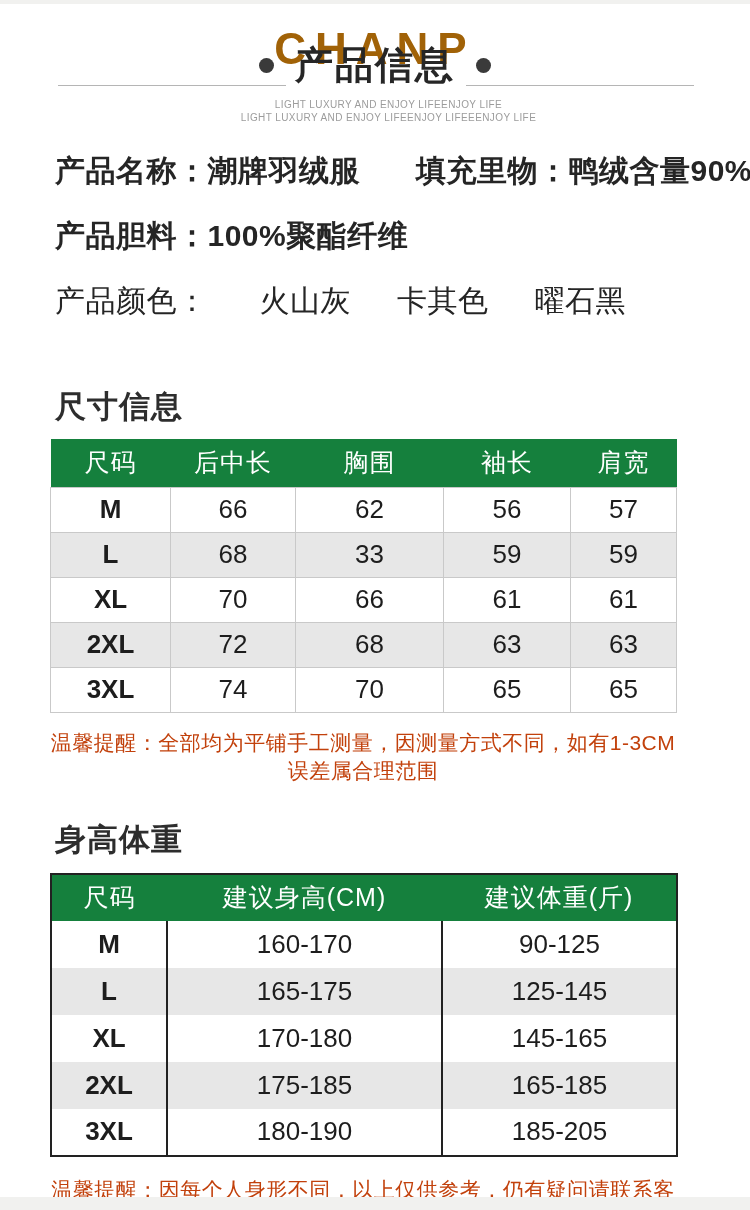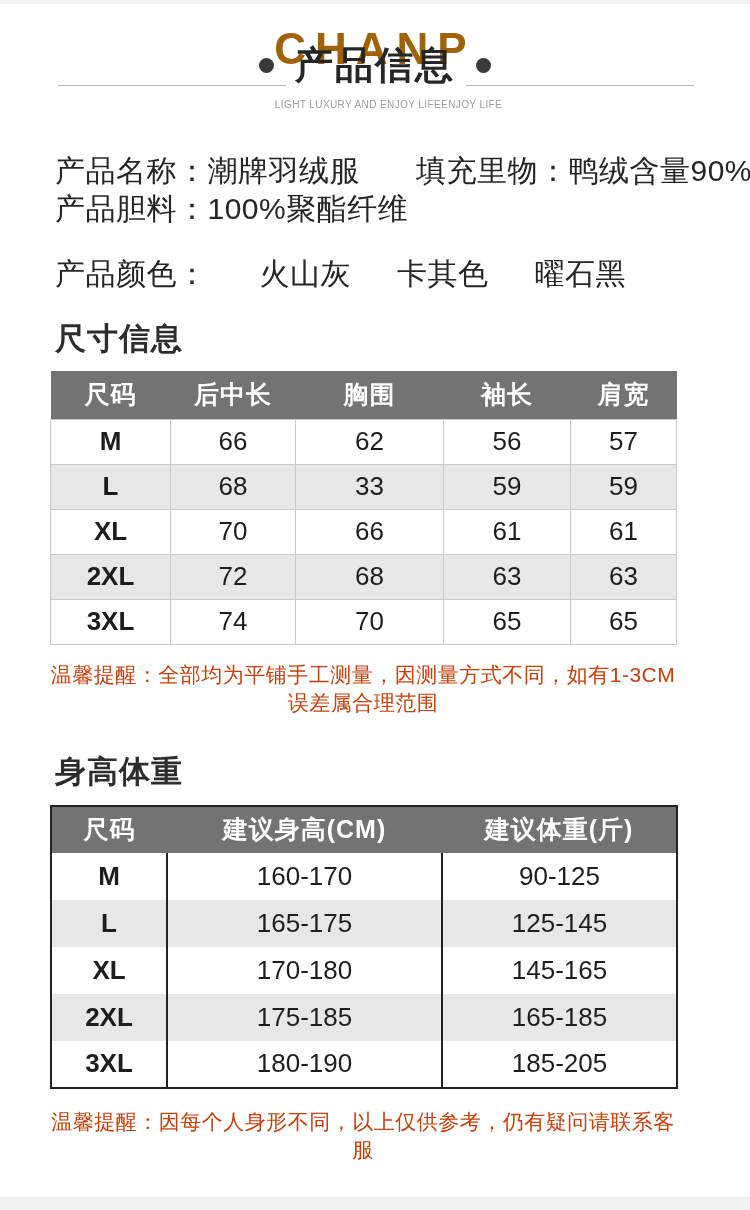--- a/index.html
+++ b/index.html
@@ -42,41 +42,43 @@
     font-size:10px; color:#9c9c9c; letter-spacing:0.4px;padding-left:27px;
   }
   .subtitle.l1 { top:99px; }
   .subtitle.l2 { top:112px; }
 
   
   .product-info { margin-top:20px; padding-left:55px; }
   .info-grid {
     display:grid;
     grid-template-columns:361px 1fr;
+    row-gap:27px;
+    font-weight:bold;
   }
   .info-row { font-size:30px; line-height:38px; letter-spacing:0.5px; white-space:nowrap; }
   .info-label { color:#252525; }
   .info-value { color:#252525; }
   .colors-row { margin-top:27px; }
   .color-value { margin-left:52px; }
   .color-value + .color-value { margin-left:46px; }
 
   
   .section-heading {
     padding-left:55px;
     font-size:31px; color:#2d2d2d; letter-spacing:1px;
   }
-  .heading-size   { margin-top:25px; }
+  .heading-size   { margin-top:66px; }
   .heading-height { margin-top:34px; }
 
   
   table { border-collapse:collapse; table-layout:fixed; margin-left:50px; }
   th {
-    background:#737373; color:#ffffff;
-    font-size:25px; font-weight:700; letter-spacing:1px;
+    background:#15803d; color:#ffffff;
+    font-size:25px; font-weight:400; letter-spacing:1px;
   }
   td { text-align:center; font-size:26px; color:#1d1d1d; }
   tr.alt { background:#e7e7e7; }
   td.size-col { font-weight:bold; }
 
   .size-table { width:626px; margin-top:11px; }
   .size-table th { height:48px; }
   .size-table td { height:45px; border:1px solid #c9c9c9; }
 
   .size-note, .hw-note {
@@ -99,20 +101,21 @@
 <div class="header">
   <div class="watermark">CHANP</div>
   <span class="hline left"></span>
   <span class="hline right"></span>
   <div class="title-row">
     <span class="dot"></span>
     <h1 class="title">产品信息</h1>
     <span class="dot"></span>
   </div>
   <div class="subtitle l1">LIGHT LUXURY AND ENJOY LIFEENJOY LIFE</div>
+  <div class="subtitle l2">LIGHT LUXURY AND ENJOY LIFEENJOY LIFEEENJOY LIFE</div>
 </div>
 
 <div class="product-info">
   <div class="info-grid">
     <div class="info-row">
       <span class="info-label">产品名称：</span><span class="info-value">潮牌羽绒服</span>
     </div>
     <div class="info-row">
       <span class="info-label">填充里物：</span><span class="info-value">鸭绒含量90%</span>
     </div>

